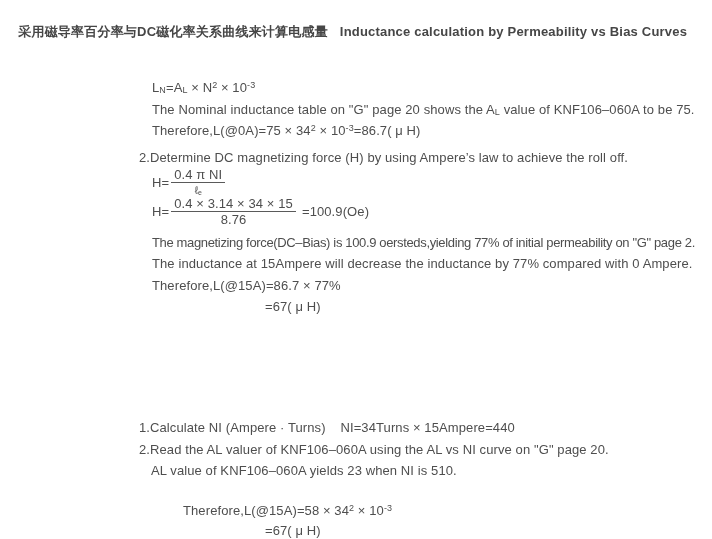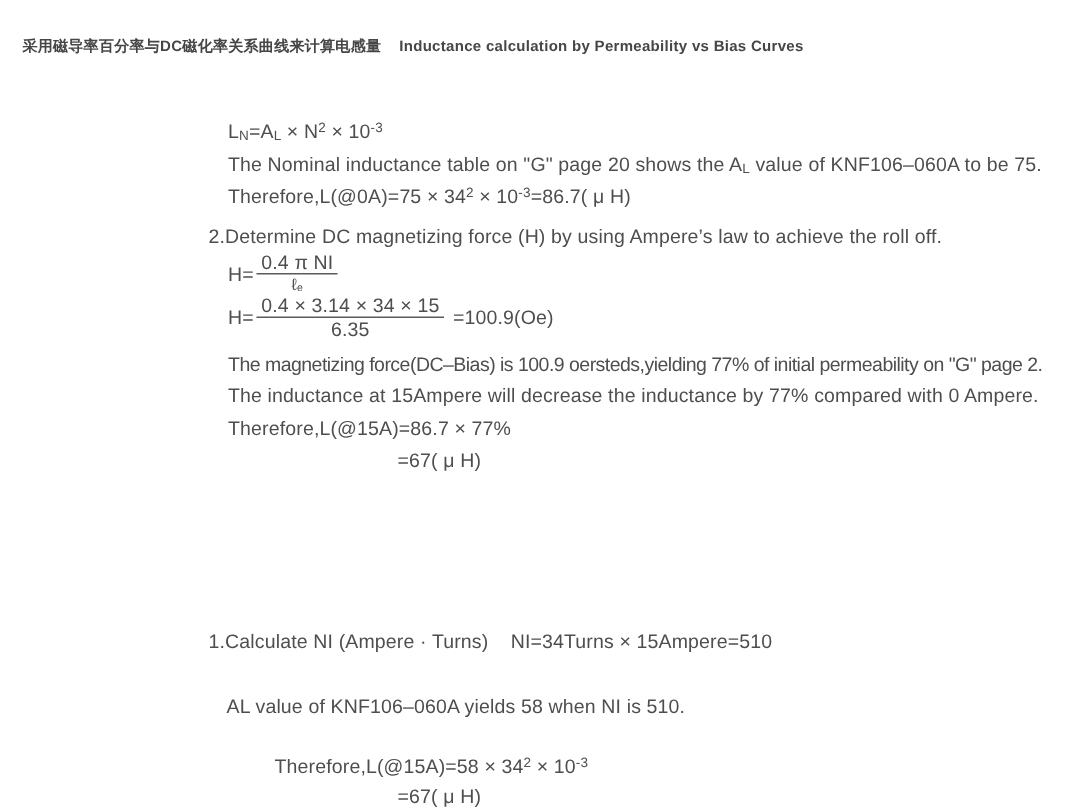--- a/index.html
+++ b/index.html
@@ -2,21 +2,21 @@
 <html><head>
 <meta charset="utf-8">
 <style>
   html,body{margin:0;padding:0;background:#fff;}
   .page{
     position:relative;width:712px;height:539px;background:#ffffff;
     font-family:"Liberation Sans","DejaVu Sans",sans-serif;
     color:#4e4e4e;overflow:hidden;
   }
   .hdr{
-    position:absolute;left:3px;font-size:10px;font-weight:700;color:#464646;
+    position:absolute;left:3px;font-size:13px;font-weight:700;color:#464646;
     white-space:pre;line-height:16px;letter-spacing:0.2px;
   }
   .hdr .en{margin-left:12px;}
   .line{
     position:absolute;font-size:13px;line-height:14px;white-space:pre;
     letter-spacing:0.1px;
   }
   .tight{letter-spacing:-0.35px;}
   sub{font-size:9px;vertical-align:-1px;line-height:0;}
   sup{font-size:9px;vertical-align:4px;line-height:0;}
@@ -47,35 +47,36 @@
 
   <div class="line" style="left:152px;top:124px;"><span>Therefore,L(@0A)=75 × 34</span><sup>2</sup><span> × 10</span><sup>-3</sup><span>=86.7( μ H)</span></div>
 
   <div class="line" style="left:139px;top:151px;text-align:center;">2.Determine DC magnetizing force (H) by using Ampere’s law to achieve the roll off.</div>
 
   <div class="fr" style="left:152px;top:168px;">
     <span>H=</span><span class="frac"><span class="num">0.4 π NI</span><span class="den den-small"><span>ℓ</span><sub>e</sub></span></span>
   </div>
 
   <div class="fr" style="left:152px;top:197px;">
-    <span>H=</span><span class="frac"><span class="num">0.4 × 3.14 × 34 × 15</span><span class="den">6.35</span></span><span class="rhs">=100.9(Oe)</span>
+    <span>H=</span><span class="frac"><span class="num">0.4 × 3.14 × 34 × 15</span><span class="den">8.76</span></span><span class="rhs">=100.9(Oe)</span>
   </div>
 
   <div class="line tight" style="left:152px;top:236px;">The magnetizing force(DC–Bias) is 100.9 oersteds,yielding 77% of initial permeability on "G" page 2.</div>
 
   <div class="line" style="left:152px;top:257px;">The inductance at 15Ampere will decrease the inductance by 77% compared with 0 Ampere.</div>
 
   <div class="line" style="left:152px;top:279px;">Therefore,L(@15A)=86.7 × 77%</div>
 
   <div class="line" style="left:265px;top:300px;">=67( μ H)</div>
 
 
-  <div class="line" style="left:139px;top:421px;">1.Calculate NI (Ampere · Turns)    NI=34Turns × 15Ampere=510</div>
+  <div class="line" style="left:139px;top:421px;">1.Calculate NI (Ampere · Turns)    NI=34Turns × 15Ampere=440</div>
 
+  <div class="line" style="left:139px;top:443px;">2.Read the AL valuer of KNF106–060A using the AL vs NI curve on "G" page 20.</div>
 
-  <div class="line" style="left:151px;top:464px;">AL value of KNF106–060A yields 58 when NI is 510.</div>
+  <div class="line" style="left:151px;top:464px;">AL value of KNF106–060A yields 23 when NI is 510.</div>
 
 
   <div class="line" style="left:151px;top:504px;margin-left:32px;"><span>Therefore,L(@15A)=58 × 34</span><sup>2</sup><span> × 10</span><sup>-3</sup></div>
 
   <div class="line" style="left:265px;top:524px;">=67( μ H)</div>
 
 </div>
 
 </body></html>

